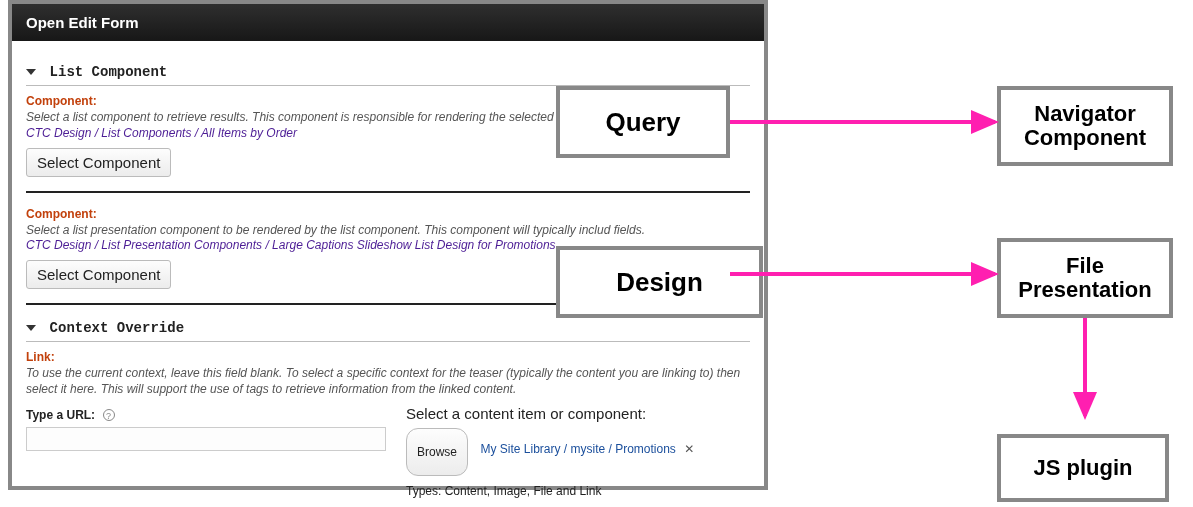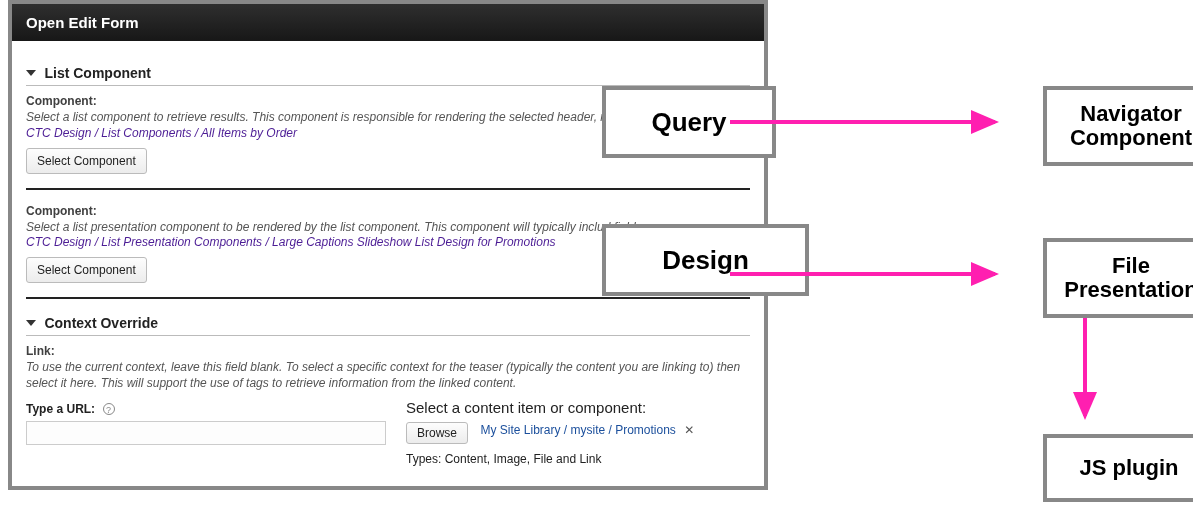--- a/index.html
+++ b/index.html
@@ -14,69 +14,68 @@
   }
   .form-header {
     background: linear-gradient(#2f2f2f, #171717);
     color: #fff;
     font-weight: bold;
     font-size: 15px;
     padding: 10px 14px;
   }
   .form-body { padding: 8px 14px 0 14px; }
   .section { margin-top: 14px; }
-  .section-title-row { border-bottom: 1px solid #bbb; padding-bottom: 4px; }
+  .section-title-row { border-bottom: 1px solid #bbb; padding-bottom: 4px; font-family: Liberation Mono, monospace; }
   .caret { display:inline-block; width:0; height:0; border-left:5px solid transparent; border-right:5px solid transparent; border-top:6px solid #333; margin-right:4px; vertical-align: middle; }
   .section-title { font-weight: bold; font-size: 14px; color:#222; vertical-align: middle; }
-  .field-label { font-weight: bold; font-size: 12px; color:#404040; margin-top:8px; }
+  .field-label { font-weight: bold; font-size: 12px; color:#c2410c; margin-top:8px; }
   .field-desc { font-style: italic; font-size: 12px; color:#555; margin-top:2px; line-height:1.3; }
   .link-path { font-size: 12px; color:#4c1d95; margin-top:0;font-style:italic; }
   .btn {
     display:inline-block;
     margin-top:8px;
     padding:5px 10px;
-    font-size:12px;
+    font-size:15px;
     color:#222;
     background: linear-gradient(#fdfdfd,#ececec);
     border:1px solid #bbb;
     border-radius:3px;
     cursor:pointer;
   }
   .divider { border-top:2px solid #222; margin-top:14px; }
   .context-cols { display:flex; gap:20px; margin-top:8px; }
   .context-left { flex:0 0 360px; }
   .context-right { flex:1; }
   .url-label { font-weight:bold; font-size:12px; color:#222;text-align:right; }
   .help-icon { display:inline-block; width:12px; height:12px; border:1px solid #888; border-radius:50%; font-size:9px; color:#888; text-align:center; line-height:12px; margin-left:3px; }
   .url-input { width:100%; margin-top:4px; padding:4px; font-size:12px; border:1px solid #ccc; background:#fdfdfd; }
   .ctx-desc { font-size:15px; color:#222; }
   .browse-btn {
     display:inline-block; margin-top:6px; margin-right:8px;
-    padding:3px 10px; font-size:12px; color:#222;
+    padding:16px 10px; font-size:12px; color:#222;
     background:linear-gradient(#fdfdfd,#ececec);
-    border:1px solid #bbb; border-radius:3px; cursor:pointer;
+    border:1px solid #bbb; border-radius:12px; cursor:pointer;
     vertical-align: middle;
   }
   .browse-path { font-size:12px; color:#1b4f9c; vertical-align:middle; }
   .close-x { color:#555; font-size:12px; margin-left:4px; cursor:pointer; vertical-align:middle; }
   .types-line { font-size:12px; color:#222; margin-top:8px; }
 
   
   .diagram-box {
     position:absolute;
     border:4px solid #888;
     background:#fff;
     display:flex; align-items:center; justify-content:center;
     font-weight:bold; font-size:22px; color:#000; text-align:center;
     padding:4px;
     line-height:1.1;
-    margin-left:46px;
   }
   .box-query { left:556px; top:86px; width:174px; height:72px; font-size:26px; }
-  .box-design { left:556px; top:224px; width:207px; height:72px; font-size:26px; }
+  .box-design { left:556px; top:246px; width:207px; height:72px; font-size:26px; }
   .box-nav   { left:997px; top:86px; width:176px; height:80px; }
   .box-listp { left:997px; top:238px; width:176px; height:80px; }
   .box-js    { left:997px; top:434px; width:172px; height:68px; }
 
   svg.arrows { position:absolute; left:0; top:0; width:1193px; height:507px; pointer-events:none; }
 </style>
 </head>
 <body>
 
 <div class="form-panel">

